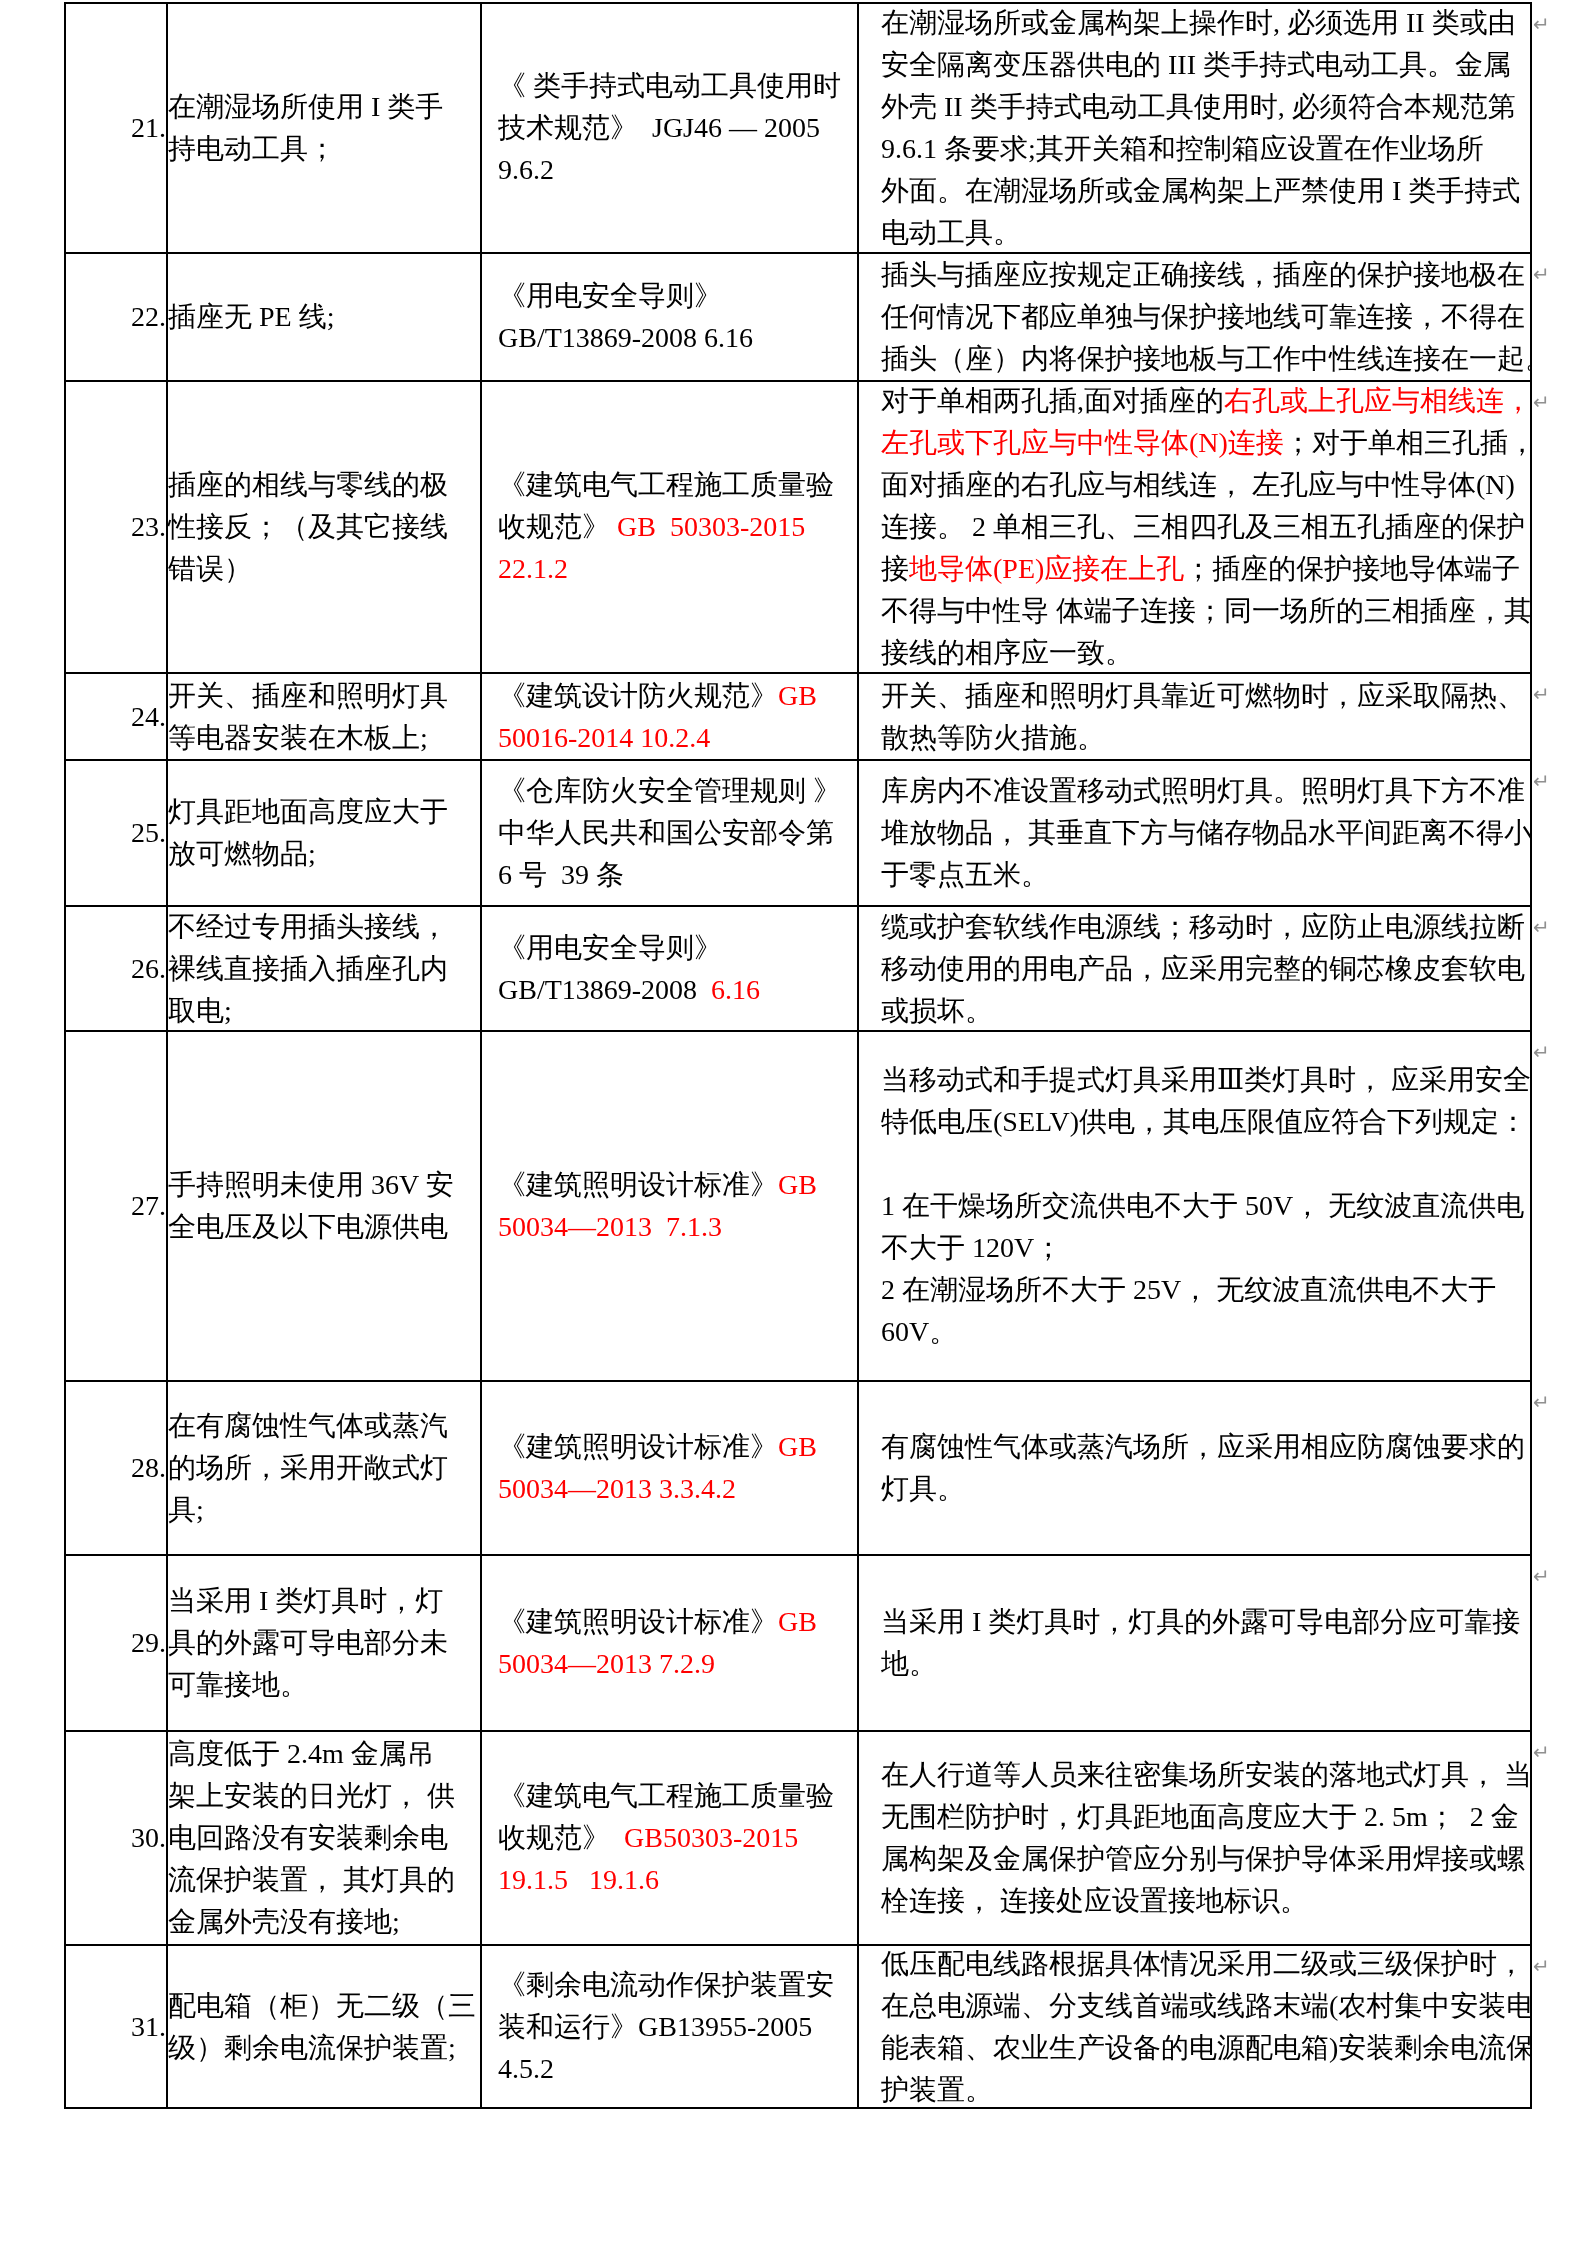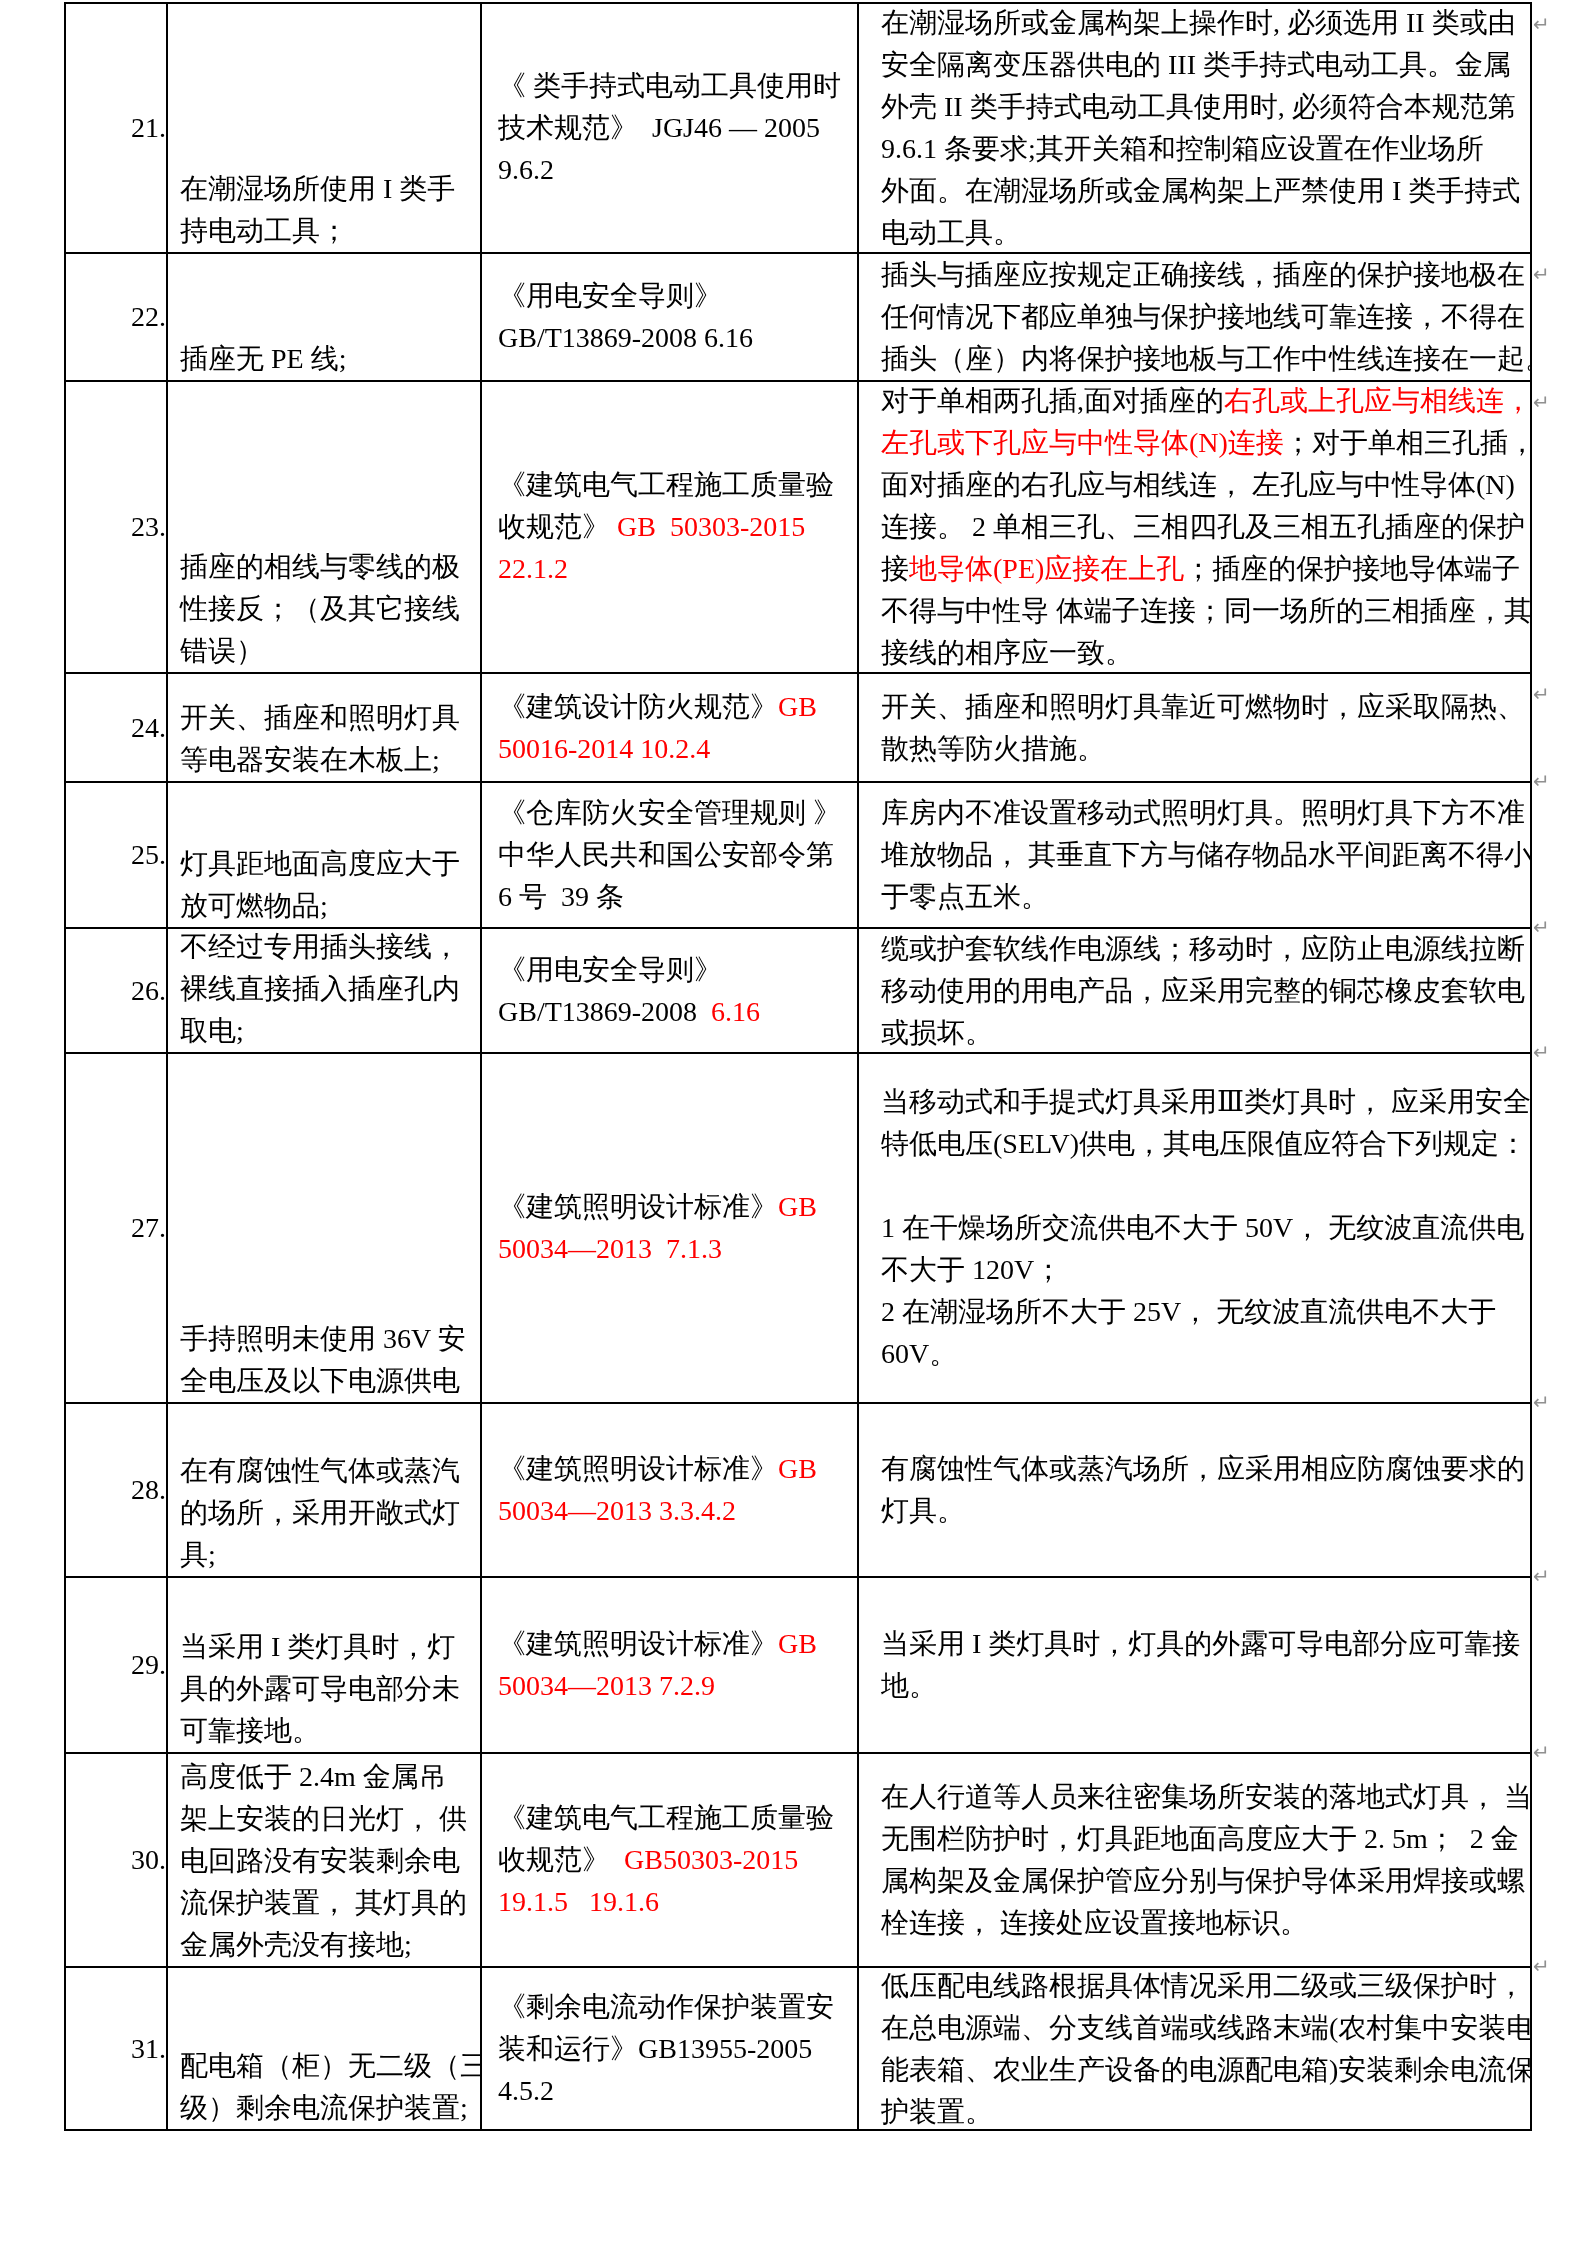--- a/index.html
+++ b/index.html
@@ -4,21 +4,21 @@
 <style>
   html,body{margin:0;padding:0;background:#ffffff;}
   .page{position:relative;width:1587px;height:2245px;background:#ffffff;overflow:hidden;
         font-family:"Liberation Serif","DejaVu Serif",serif;color:#000;}
   .tbl{position:absolute;left:64px;top:2px;border-top:2px solid #000;border-left:2px solid #000;}
   .row{display:flex;box-sizing:border-box;}
   .c{box-sizing:border-box;border-right:2px solid #000;border-bottom:2px solid #000;
      display:flex;flex-direction:column;justify-content:center;overflow:hidden;
      font-size:28px;line-height:42px;}
   .c0{width:102px;text-align:right;}
-  .c1{width:314px;padding-left:12px;justify-content:flex-end;}
+  .c1{width:314px;padding-left:0;}
   .c2{width:377px;padding-left:16px;}
   .c3{width:673px;padding-left:22px;}
   .ln{white-space:pre;}
   .red{color:var(--red,#ff0000);}
   .pmark{position:absolute;left:1533px;color:#909090;font-size:20px;line-height:20px;
          font-family:"DejaVu Sans",sans-serif;}
 </style>
 </head>
 <body>
 
@@ -80,21 +80,21 @@
         <div class="c c3">
           <div class="ln"><span>对于单相两孔插,面对插座的</span><span class="red">右孔或上孔应与相线连，</span></div>
           <div class="ln"><span class="red">左孔或下孔应与中性导体(N)连接</span><span>；对于单相三孔插，</span></div>
           <div class="ln"><span>面对插座的右孔应与相线连， 左孔应与中性导体(N)</span></div>
           <div class="ln"><span>连接。 2 单相三孔、三相四孔及三相五孔插座的保护</span></div>
           <div class="ln"><span>接</span><span class="red">地导体(PE)应接在上孔</span><span>；插座的保护接地导体端子</span></div>
           <div class="ln"><span>不得与中性导 体端子连接；同一场所的三相插座，其</span></div>
           <div class="ln"><span>接线的相序应一致。</span></div>
         </div>
       </div>
-      <div class="row" style="height: 109px; border-radius: 18px;">
+      <div class="row" style="height: 87px; border-radius: 18px;">
         <div class="c c0">
           <div class="ln"><span>24.</span></div>
         </div>
         <div class="c c1">
           <div class="ln"><span>开关、插座和照明灯具</span></div>
           <div class="ln"><span>等电器安装在木板上;</span></div>
         </div>
         <div class="c c2">
           <div class="ln"><span>《建筑设计防火规范》</span><span class="red">GB</span></div>
           <div class="ln"><span class="red">50016-2014 10.2.4</span></div>

